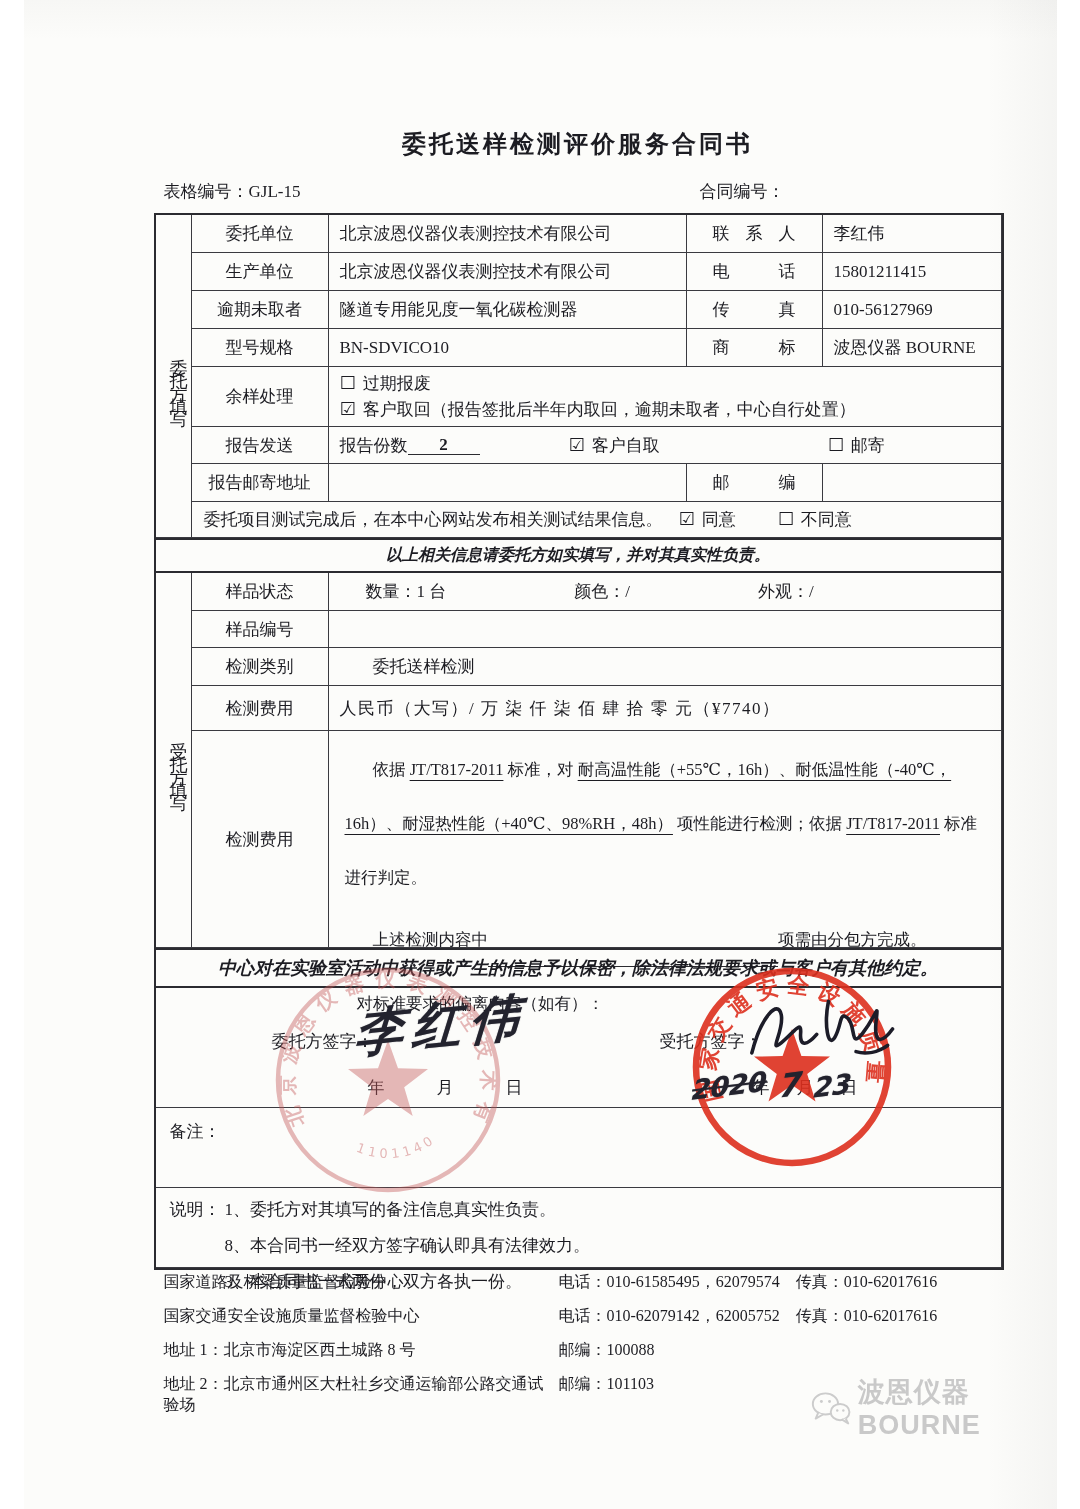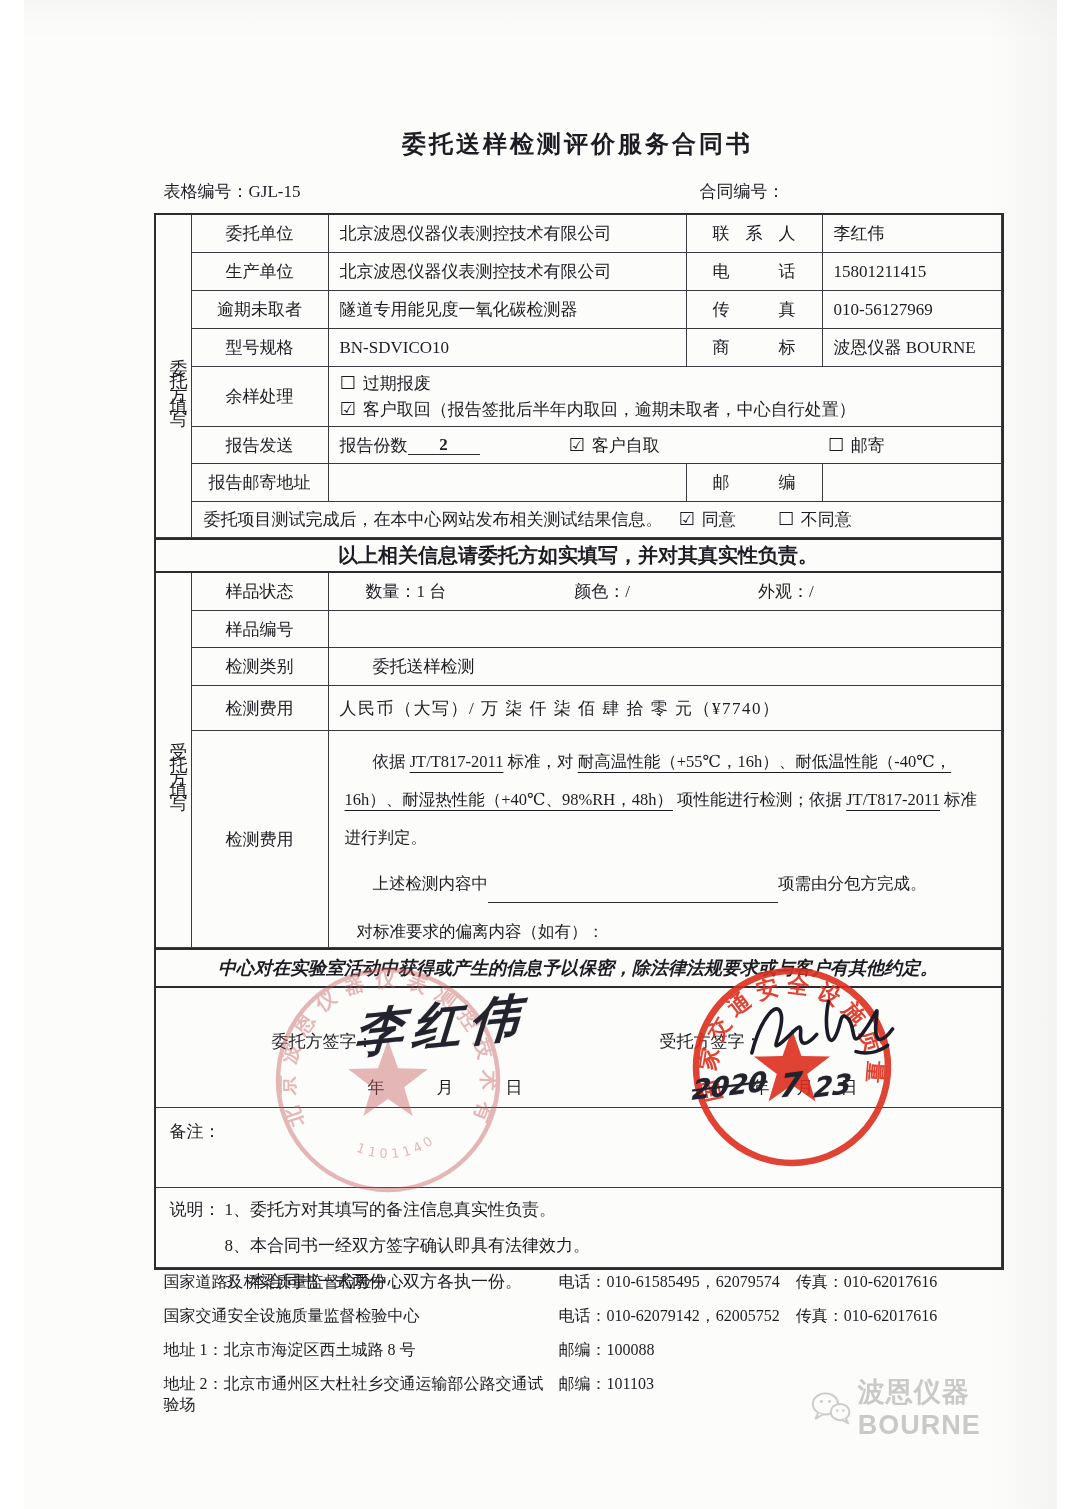--- a/index.html
+++ b/index.html
@@ -133,21 +133,21 @@
         <span class="just">邮编</span>
       </div>
     <div class="c val" style="grid-area:7/5/8/6"></div>
 
     <div class="c" style="grid-area:8/2/9/6;padding-left:12px">
       <span>委托项目测试完成后，在本中心网站发布相关测试结果信息。</span>
       <span style="margin-left:16px"><span class="cb">☑</span><span>同意</span></span>
       <span style="margin-left:42px"><span class="cb">☐</span><span>不同意</span></span>
     </div>
 
-    <div class="c thick" style="grid-area:9/1/10/6;font-size:20px;">以上相关信息请委托方如实填写，并对其真实性负责。</div>
+    <div class="c thick" style="grid-area:9/1/10/6;font-size:16px;font-style:italic">以上相关信息请委托方如实填写，并对其真实性负责。</div>
 
     <div class="c" style="grid-area:10/1/15/2;justify-content:center">
       <span class="vside">受托方填写</span>
     </div>
 
     <div class="c lab" style="grid-area:10/2/11/3">样品状态</div>
     <div class="c val" style="grid-area:10/3/11/6">
       <span style="margin-left:26px">数量：1 台</span>
       <span style="margin-left:128px">颜色：/</span>
       <span style="margin-left:128px">外观：/</span>
@@ -156,21 +156,21 @@
     <div class="c lab" style="grid-area:11/2/12/3">样品编号</div>
     <div class="c val" style="grid-area:11/3/12/6"></div>
 
     <div class="c lab" style="grid-area:12/2/13/3">检测类别</div>
     <div class="c val" style="grid-area:12/3/13/6;padding-left:44px">委托送样检测</div>
 
     <div class="c lab" style="grid-area:13/2/14/3">检测费用</div>
     <div class="c val" style="grid-area:13/3/14/6;letter-spacing:1.5px">人民币（大写）/ 万 柒 仟 柒 佰 肆 拾 零 元（¥7740）</div>
 
     <div class="c lab" style="grid-area:14/2/15/3">检测费用</div>
-    <div class="c" style="grid-area:14/3/15/6;display:block;padding:12px 14px 0 16px;font-size:16.5px;line-height:38px">
+    <div class="c" style="grid-area:14/3/15/6;display:block;padding:12px 14px 0 16px;font-size:16.5px;line-height:54px">
       <div style="text-indent:28px"><span>依据 </span><span class="u">JT/T817-2011</span><span> 标准，对 </span><span class="u">耐高温性能（+55℃，16h）、耐低温性能（-40℃，16h）、耐湿热性能（+40℃、98%RH，48h）</span><span> 项性能进行检测；依据 </span><span class="u">JT/T817-2011</span><span> 标准进行判定。</span></div>
       <div style="margin-top:8px;padding-left:28px"><span>上述检测内容中</span><span class="blank" style="width:290px"></span><span>项需由分包方完成。</span></div>
       <div style="margin-top:10px;text-indent:12px">对标准要求的偏离内容（如有）：</div>
     </div>
 
     <div class="c thick" style="grid-area:15/1/16/6;font-size:18px;font-style:italic">中心对在实验室活动中获得或产生的信息予以保密，除法律法规要求或与客户有其他约定。</div>
 
     <div class="c sigrow" style="grid-area:16/1/17/6">
       <span class="sig-label" style="left:116px;top:42px">委托方签字：</span>
       <span class="date-l" style="left:212px;top:88px">年月日</span>

